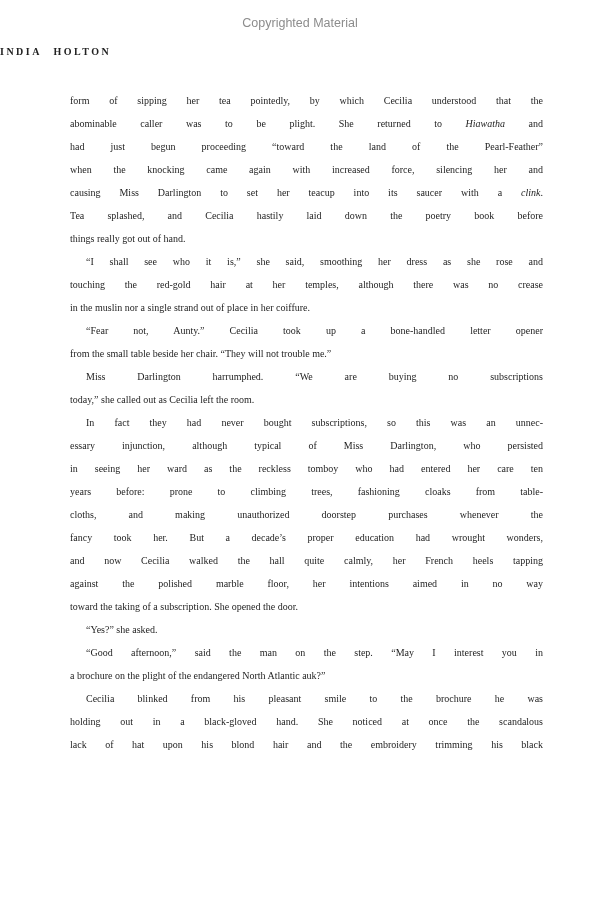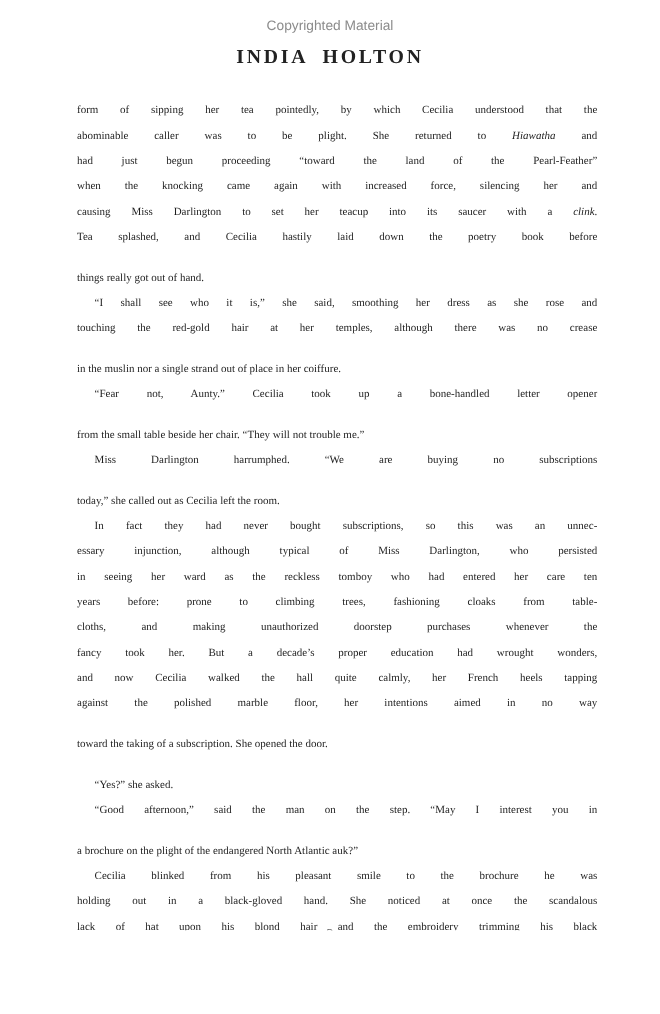--- a/index.html
+++ b/index.html
@@ -16,43 +16,42 @@
   .copyright-top {
     padding-top: 16px;
     text-align: center;
     font-family: "Liberation Sans", sans-serif;
     font-size: 12.5px;
     line-height: 15px;
     color: #8c8c8c;
   }
   .running-header {
     margin-top: 13px;
-    text-align: center;
     font-family: "Liberation Serif", serif;
-    font-size: 18px;
+    font-size: 10px;
     line-height: 15px;
     font-weight: bold;
     letter-spacing: 2.5px;
     word-spacing: 7px;
     color: #222222;
   }
   .page-body {
     margin: 30px 57px 0 70px;
     width: 473px;
     font-size: 10px;
     color: #1e1e1e;
   }
   .line {
     height: 23px;
     line-height: 23px;
     overflow: hidden;
     text-align: justify;
     text-align-last: justify;
   }
-  .line.last { text-align-last: left; margin-top: 14px; }
+  .line.last { text-align-last: left; }
   .line.ind { text-indent: 16px; font-family: Liberation Serif, serif; }
   .it { font-style: italic; margin-top: 32px; }
   .page-number {
     position: absolute;
     top: 842px;
     left: 0;
     right: 0;
     text-align: center;
     font-family: "Liberation Serif", serif;
     font-size: 13.5px;

